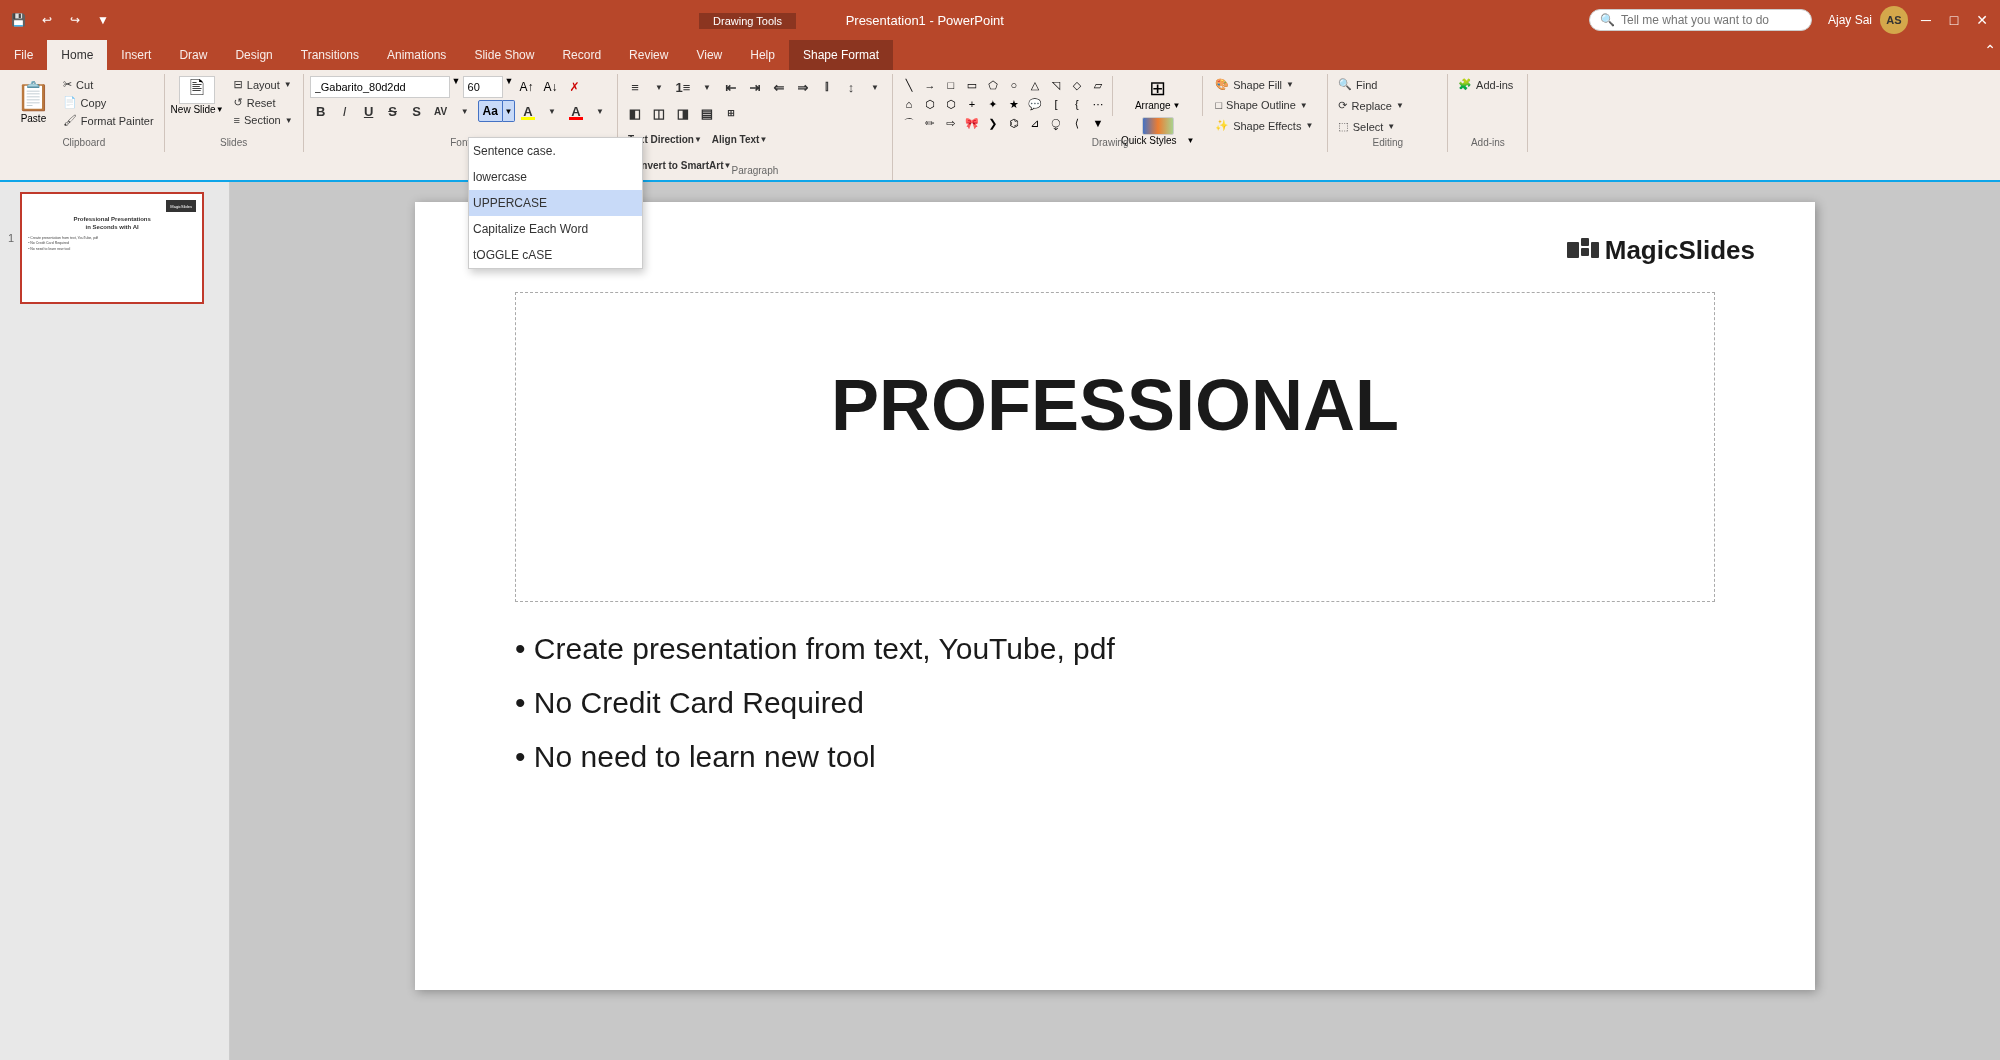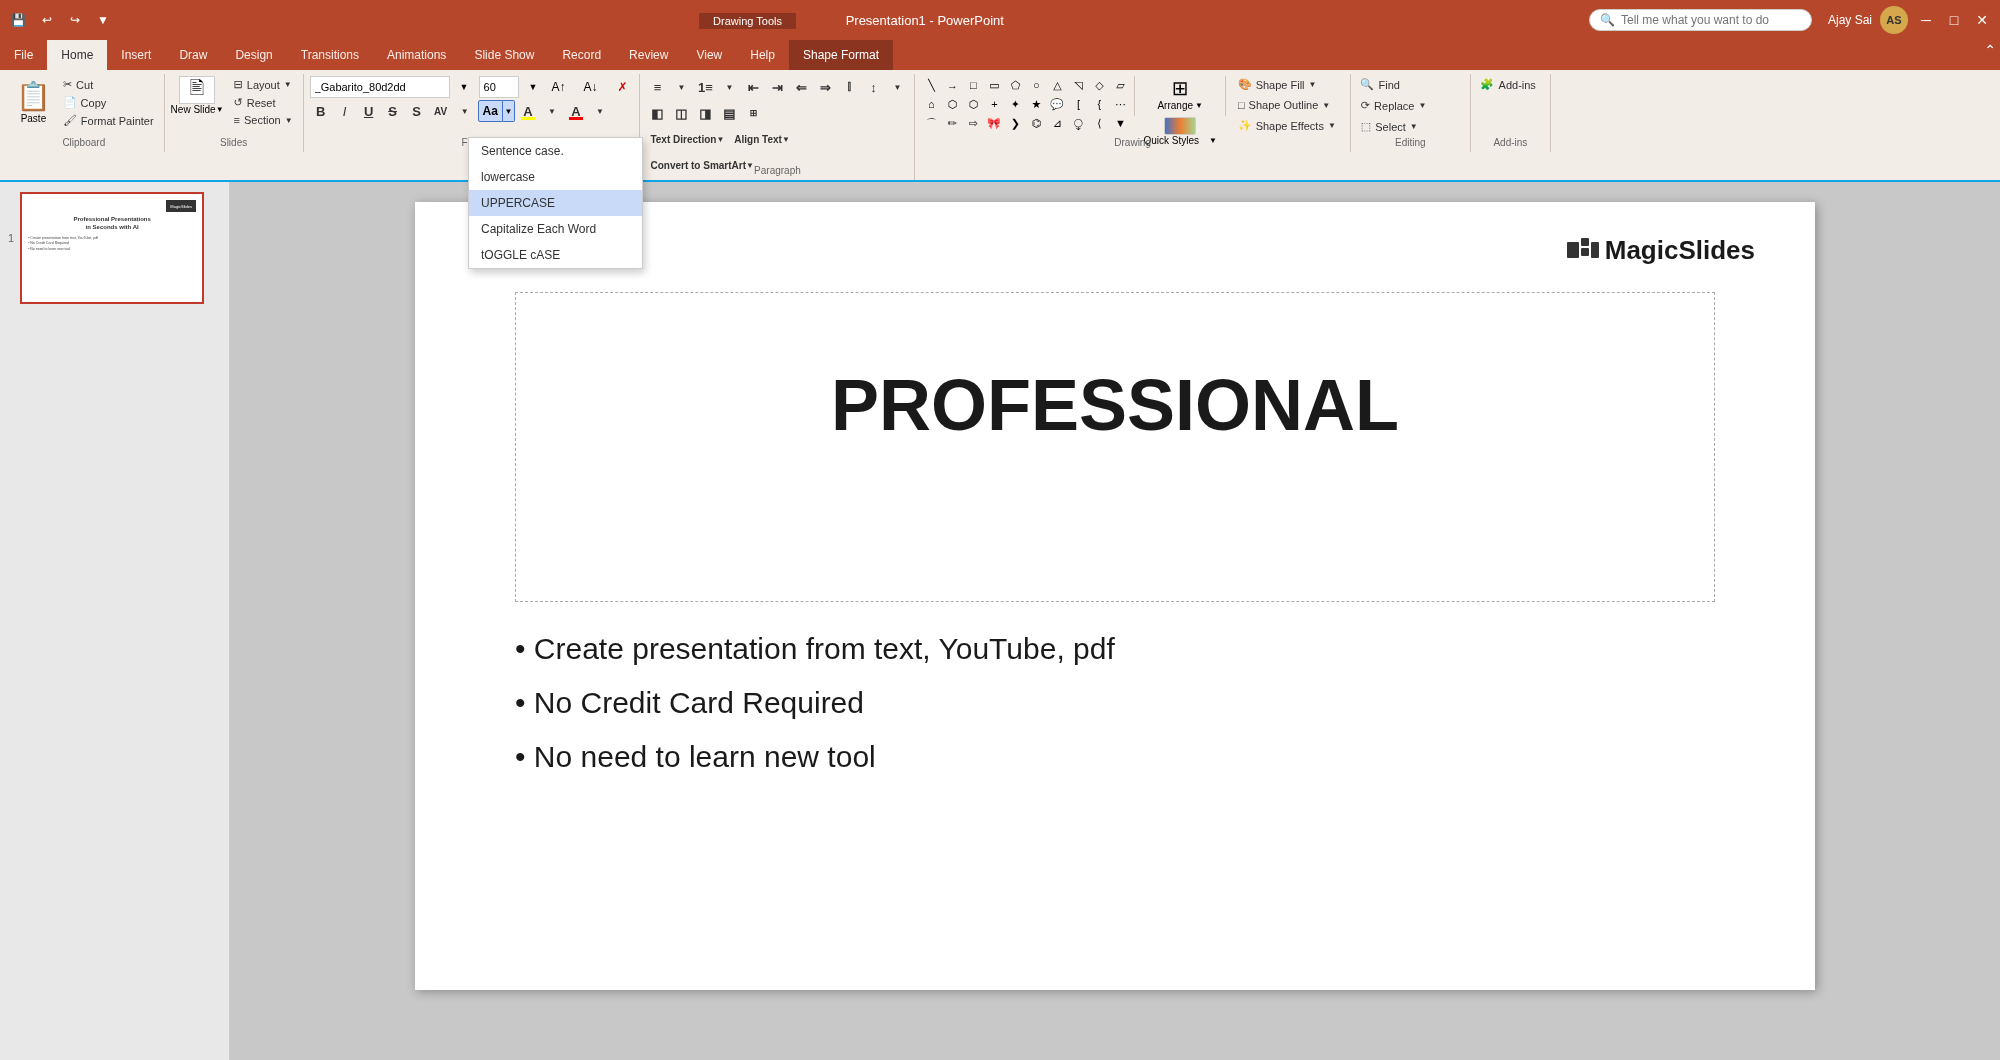--- a/index.html
+++ b/index.html
@@ -34,21 +34,21 @@
     .ribbon-group-label { font-size: 10px; color: #666; text-align: center; position: absolute; bottom: 4px; left: 0; right: 0; }
     .ribbon-group-content { display: flex; align-items: flex-start; gap: 2px; flex: 1; }
 
     
     .paste-btn { display: flex; flex-direction: column; align-items: center; padding: 4px 6px; cursor: pointer; border-radius: 3px; }
     .small-btns { display: flex; flex-direction: column; gap: 1px; }
     .small-btn { display: flex; align-items: center; gap: 4px; padding: 2px 4px; cursor: pointer; border-radius: 2px; font-size: 11px; color: #333; white-space: nowrap; }
 
     
     .font-group-content { display: flex; flex-direction: column; gap: 2px; }
-    .font-row1 { display: flex; gap: 10px; align-items: center; }
+    .font-row1 { display: flex; gap: 2px; }
     .font-row2 { display: flex; gap: 2px; align-items: center; }
     .font-name-input { width: 140px; height: 22px; border: 1px solid #ccc; padding: 2px 4px; font-size: 11px; background: white; }
     .font-size-input { width: 40px; height: 22px; border: 1px solid #ccc; padding: 2px 4px; font-size: 11px; background: white; }
     .font-btn { width: 22px; height: 22px; border: 1px solid transparent; display: flex; align-items: center; justify-content: center; cursor: pointer; font-size: 12px; border-radius: 2px; }
     .clear-btn { color: #c00; }
     .fmt-btn { width: 22px; height: 22px; border: 1px solid transparent; display: flex; align-items: center; justify-content: center; cursor: pointer; font-size: 13px; font-weight: bold; border-radius: 2px; color: #333; }
     .fmt-btn.bold { font-weight: 900; }
     .fmt-btn.italic { font-style: italic; font-weight: normal; }
     .fmt-btn.underline { text-decoration: underline; }
     .fmt-btn.strike { text-decoration: line-through; }
@@ -66,21 +66,21 @@
     
     .dropdown-menu {
       position: absolute;
       background: white;
       border: 1px solid #ccc;
       box-shadow: 2px 4px 8px rgba(0,0,0,0.2);
       z-index: 1000;
       min-width: 160px;
     }
     .dropdown-item {
-      padding: 6px 12px;
+      padding: 6px 4px;
       cursor: pointer;
       font-size: 12px;
       color: #333;
     }
     .dropdown-item.selected { background: #c8daf8; font-weight: normal; }
 
     
     .main-area { display: flex; height: calc(1060px - 40px - 97px - 30px); }
 
     

